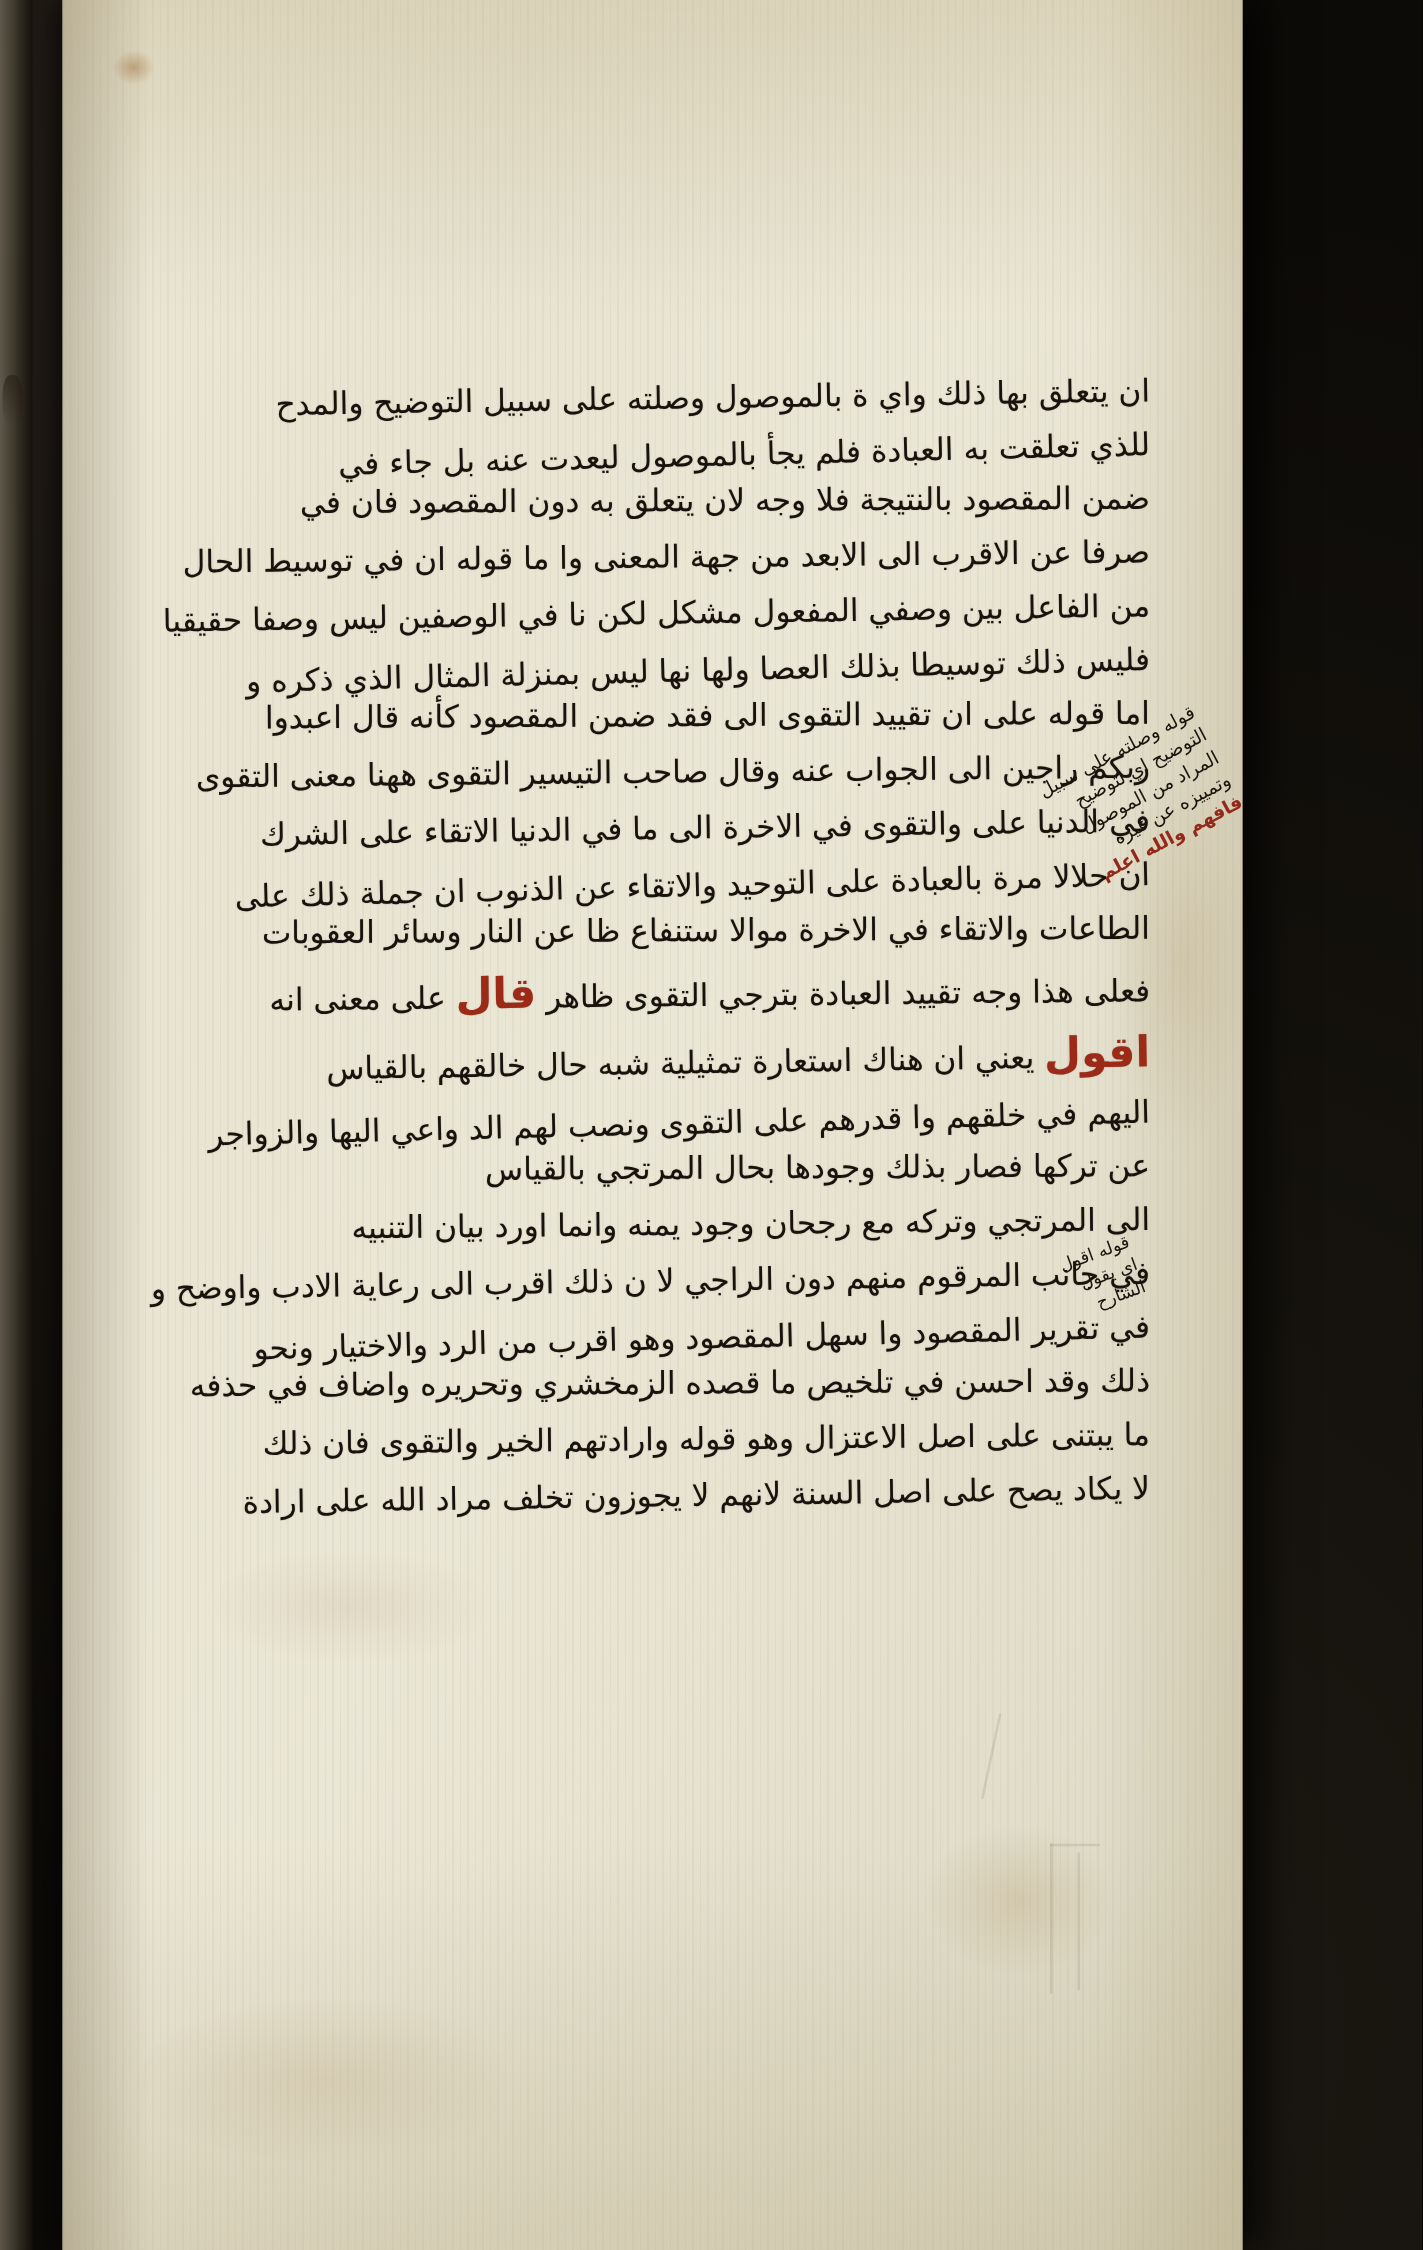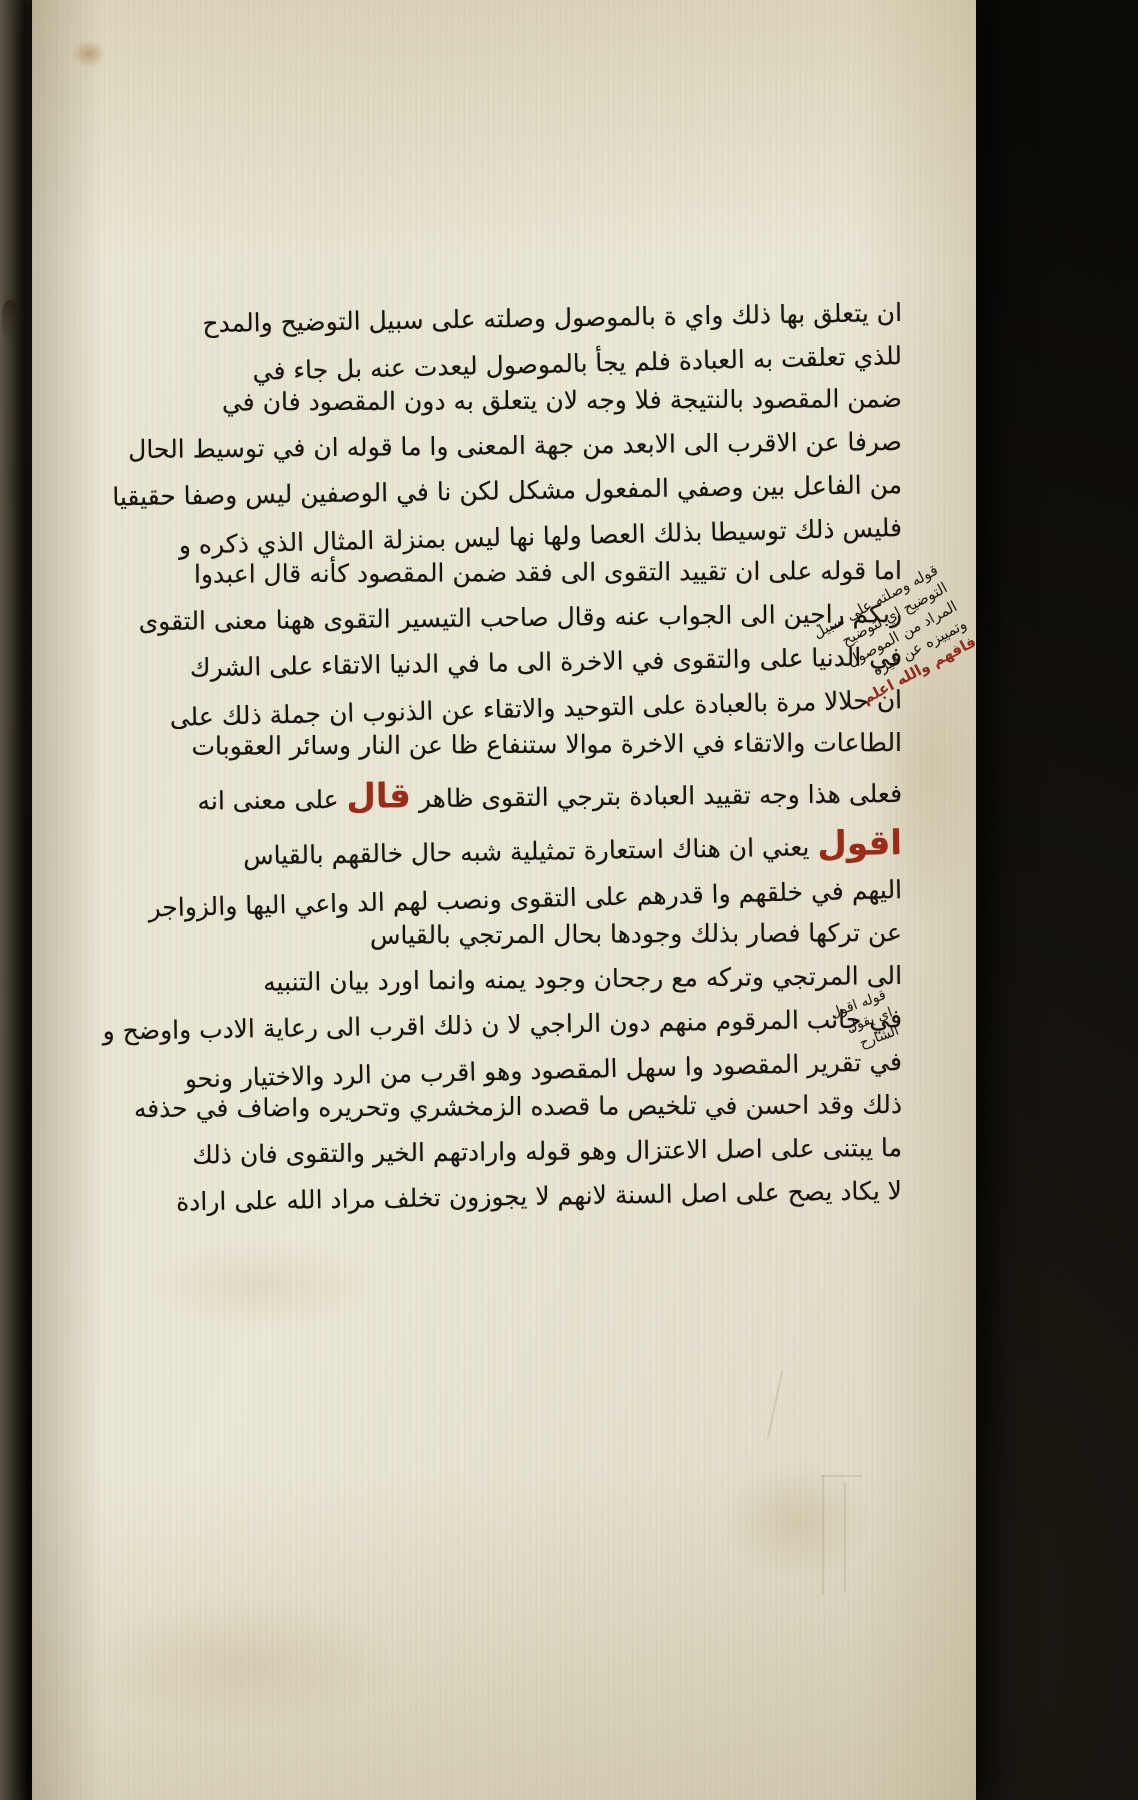--- a/index.html
+++ b/index.html
@@ -44,21 +44,21 @@
     top: 300px;
     width: 16px;
     height: 40px;
     background: linear-gradient(to bottom, rgba(40,30,20,0.6), rgba(40,30,20,0));
     border-radius: 40%;
   }
 
   
   .folio {
     position: absolute;
-    left: 32px;
+    left: 50px;
     top: 0px;
     width: 944px;
     height: 1800px;
     background:
       linear-gradient(115deg, #ece8d6 0%, #e8e4d2 22%, #ebe7d6 48%, #e4e0cd 72%, #dcd8c4 100%);
     box-shadow: 14px 0 34px rgba(0,0,0,0.75), -6px 0 20px rgba(0,0,0,0.55);
     text-decoration: underline;
   }
   
   .folio-fibers {

